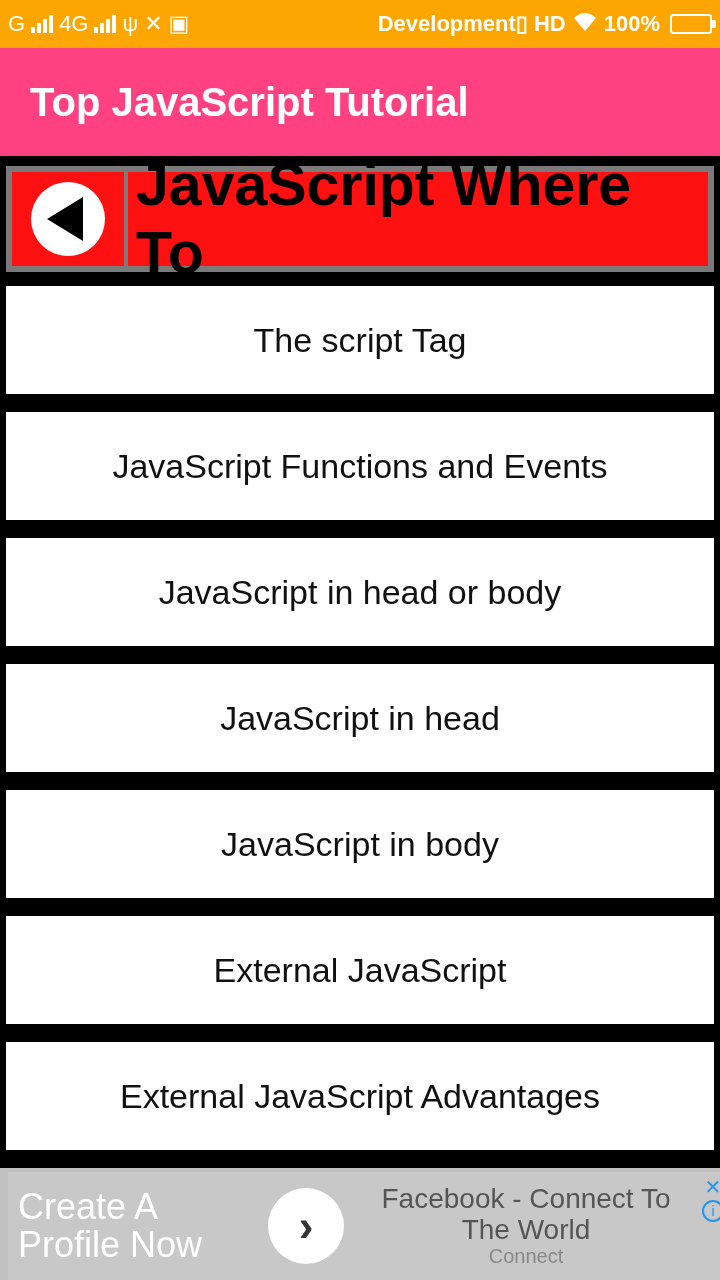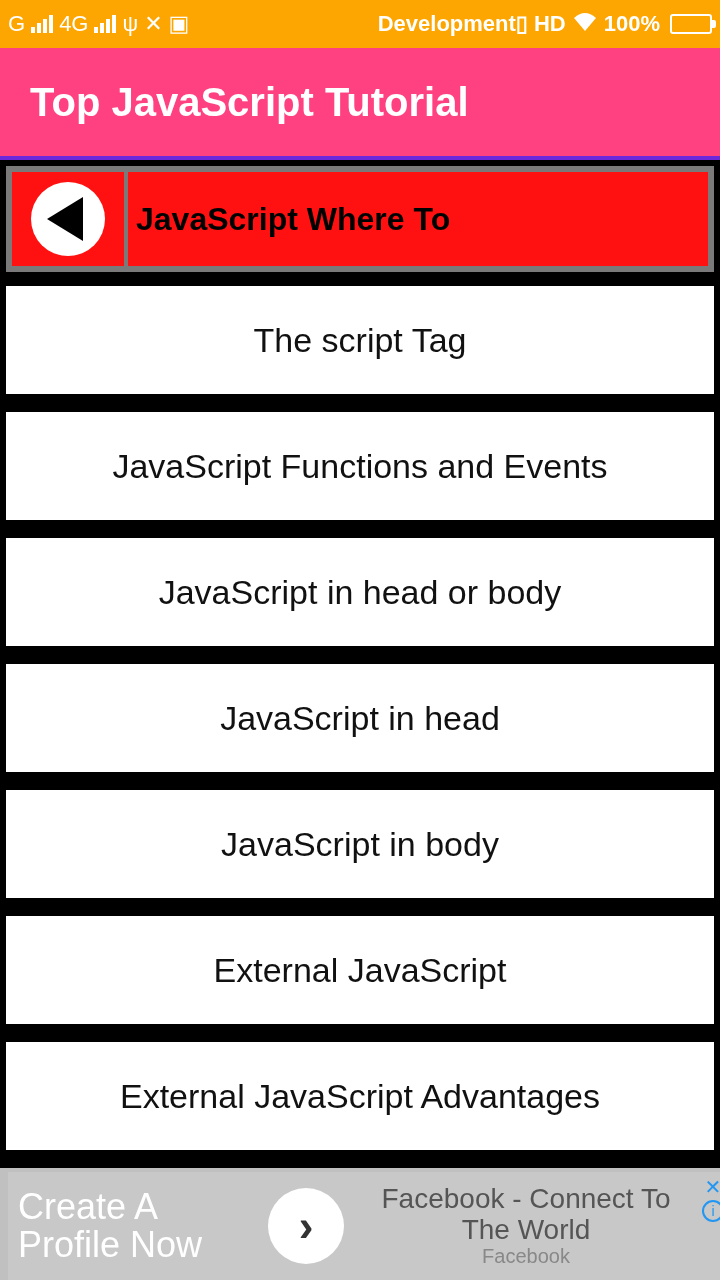--- a/index.html
+++ b/index.html
@@ -27,21 +27,21 @@
 .wifi { display:inline-block; }
 .battery { width: 42px; height: 20px; border: 2px solid #fff; border-radius: 3px; position: relative; margin-left: 4px; }
 .battery::after { content:""; position:absolute; right:-6px; top:4px; width:4px; height:8px; background:#fff; border-radius:0 2px 2px 0;}
 .battery-fill { background:#fff; height:100%; width:100%; }
 
 .app-bar {
   height: 112px;
   background: #ff4081;
   display: flex; align-items: center;
   padding-left: 30px;
-  border-bottom: 4px solid #6d28d9;
+  border-bottom: 4px solid #000000;
 }
 .app-title { color:#fff; font-size: 40px; font-weight: bold; }
 
 .content-wrap {
   background:#000;
   height: 1008px;
   padding: 6px;
 }
 
 .header-row {
@@ -62,21 +62,21 @@
 .back-tri {
   width:0; height:0;
   border-top: 22px solid transparent;
   border-bottom: 22px solid transparent;
   border-right: 36px solid #000;
   margin-left:-6px;
 }
 .header-title {
   flex:1; display:flex; align-items:center;
   padding-left: 8px;
-  color:#000; font-size: 32px; font-weight: bold;
+  color:#000; font-size: 59px; font-weight: bold;
 }
 
 .list { margin-top: 14px; }
 .list-item {
   background:#fff;
   height: 108px;
   display:flex; align-items:center; justify-content:center;
   font-size: 34px;
   color:#111;
   margin-bottom: 18px;
@@ -186,17 +186,17 @@
 <div class="ad-bar">
   <div class="ad-left">
     <div>Create A</div>
     <div>Profile Now</div>
   </div>
   <div class="ad-circle">
     <span class="ad-chevron">›</span>
   </div>
   <div class="ad-right">
     <div class="ad-right-title">Facebook - Connect To The World</div>
-    <div class="ad-right-sub">Facebook</div>
+    <div class="ad-right-sub">Connect</div>
   </div>
   <div class="ad-close">✕</div>
   <div class="ad-info">i</div>
 </div>
 
 </body></html>

